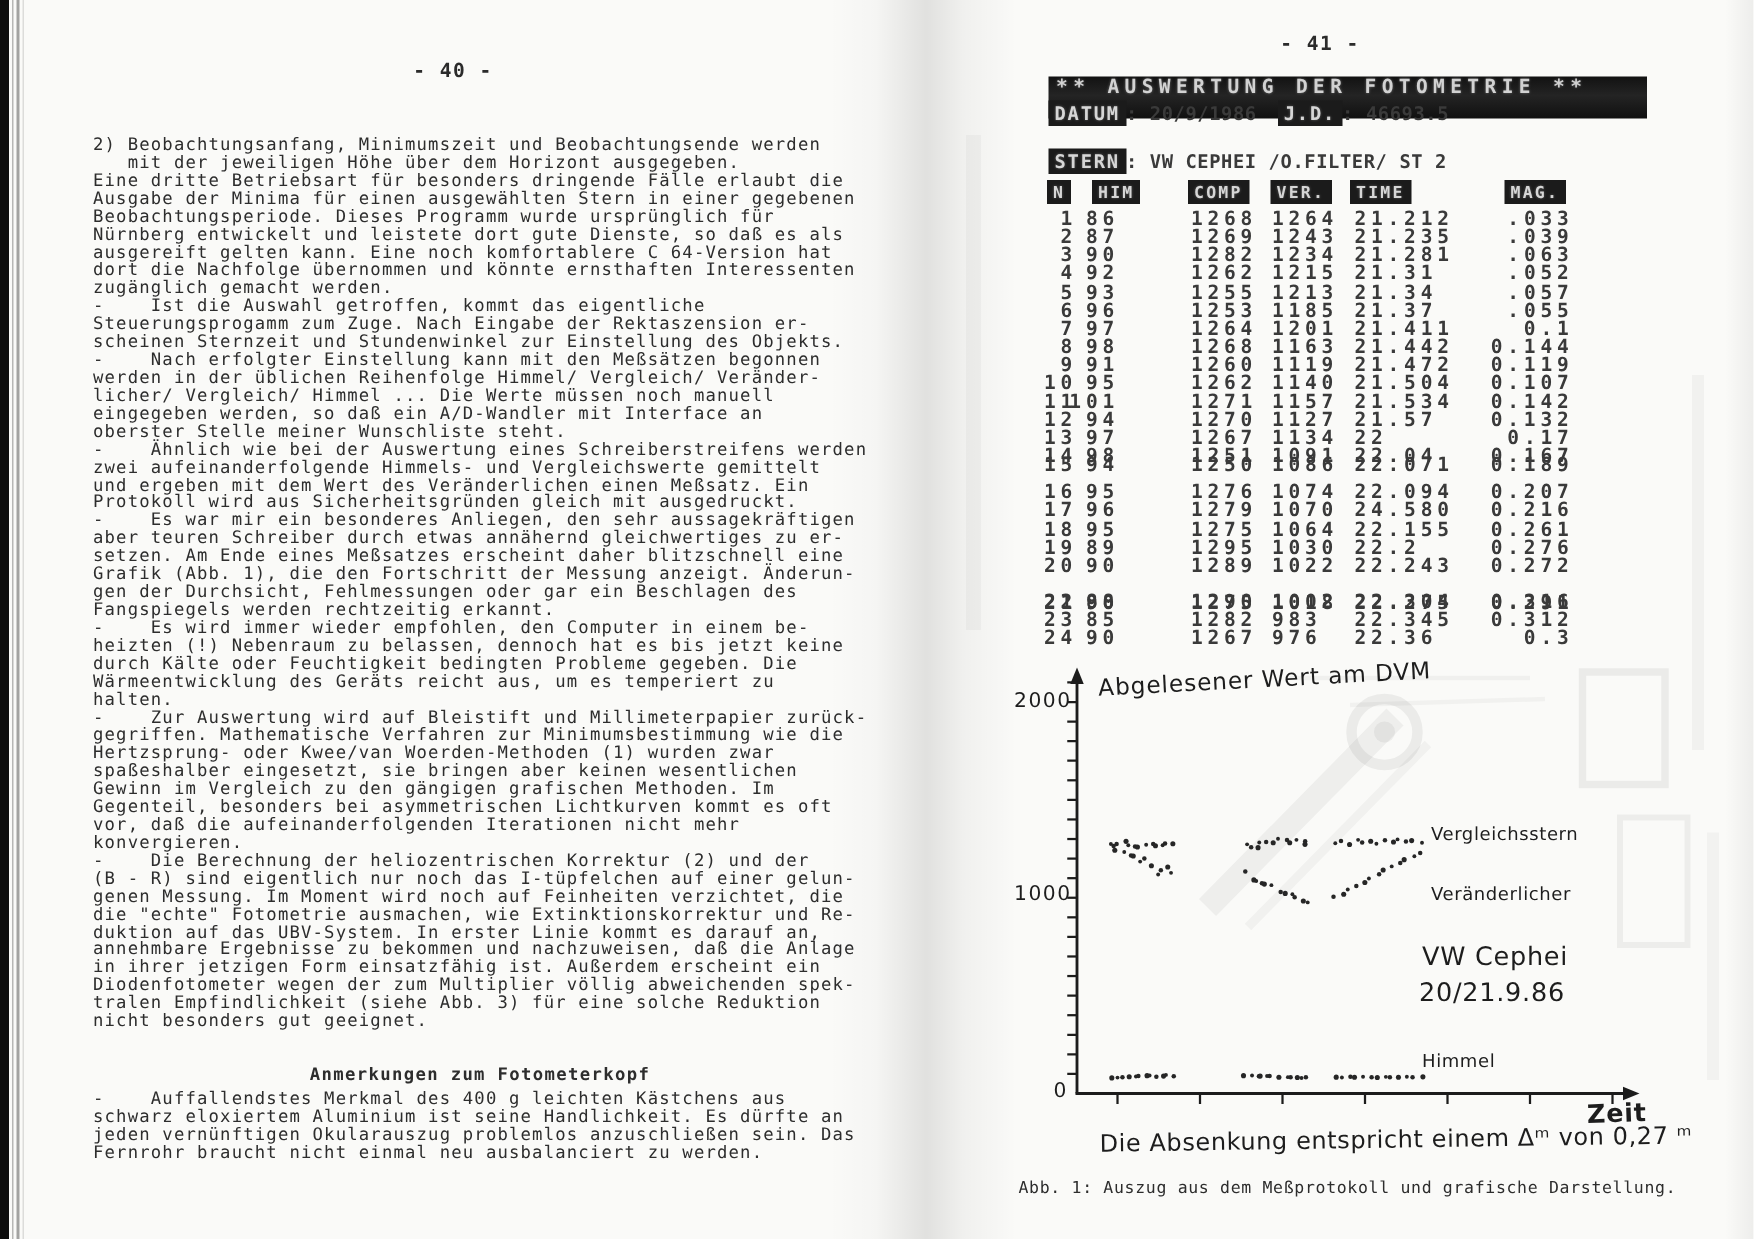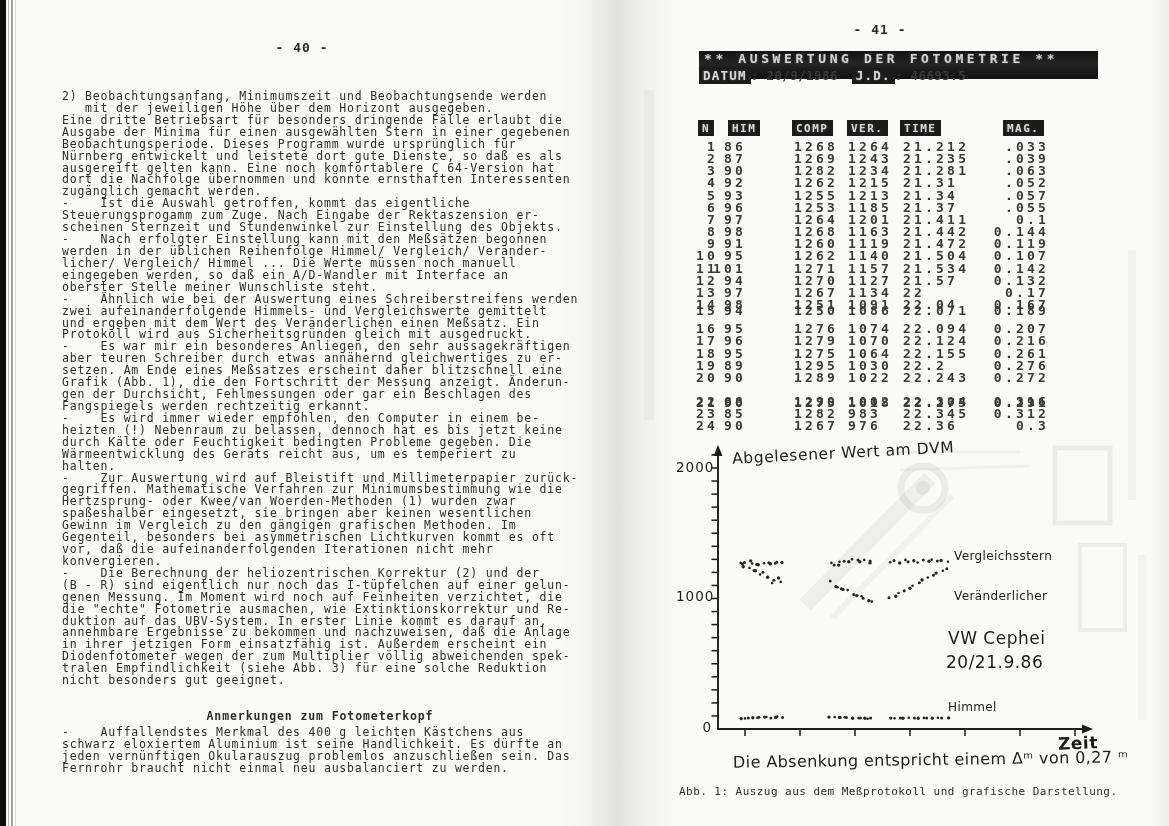--- a/index.html
+++ b/index.html
@@ -146,20 +146,23 @@
 Fernrohr braucht nicht einmal neu ausbalanciert zu werden.</pre>
 
   <div class="abs pageno" style="left:840px;top:22px;width:80px;">- 41 -</div>
 
   <div class="abs banner" style="left:699px;top:51px;width:394px;height:28px;">** AUSWERTUNG DER FOTOMETRIE **</div>
 
   <div class="abs pline" style="left:699px;top:67px;">
     <span class="chip">DATUM</span><span>: 20/9/1986</span><span style="display:inline-block;width:14px;"></span><span class="chip">J.D.</span><span>: 46693.5</span>
   </div>
 
+  <div class="abs pline" style="left:699px;top:99px;">
+    <span class="chip">STERN</span><span>: VW CEPHEI /O.FILTER/ ST 2</span>
+  </div>
 
   <span class="hchip" style="left:698px;top:120px;">N</span>
   <span class="hchip" style="left:728px;top:120px;">HIM</span>
   <span class="hchip" style="left:792px;top:120px;text-align:right;">COMP</span>
   <span class="hchip" style="left:847px;top:120px;">VER.</span>
   <span class="hchip" style="left:900px;top:120px;">TIME</span>
   <span class="hchip" style="left:1003px;top:120px;">MAG.</span>
 
   <div id="table-rows">
       <div class="prow" style="top: 0px;">
@@ -288,21 +291,21 @@
         <span class="c3">1276</span>
         <span class="c4">1074</span>
         <span class="c5">22.094</span>
         <span class="c6">0.207</span>
       </div>
       <div class="prow" style="top: 194.4px;">
         <span class="c1">17</span>
         <span class="c2">96</span>
         <span class="c3">1279</span>
         <span class="c4">1070</span>
-        <span class="c5">22.124</span>
+        <span class="c5">24.580</span>
         <span class="c6">0.216</span>
       </div>
       <div class="prow" style="top: 206.55px;">
         <span class="c1">18</span>
         <span class="c2">95</span>
         <span class="c3">1275</span>
         <span class="c4">1064</span>
         <span class="c5">22.155</span>
         <span class="c6">0.261</span>
       </div>

